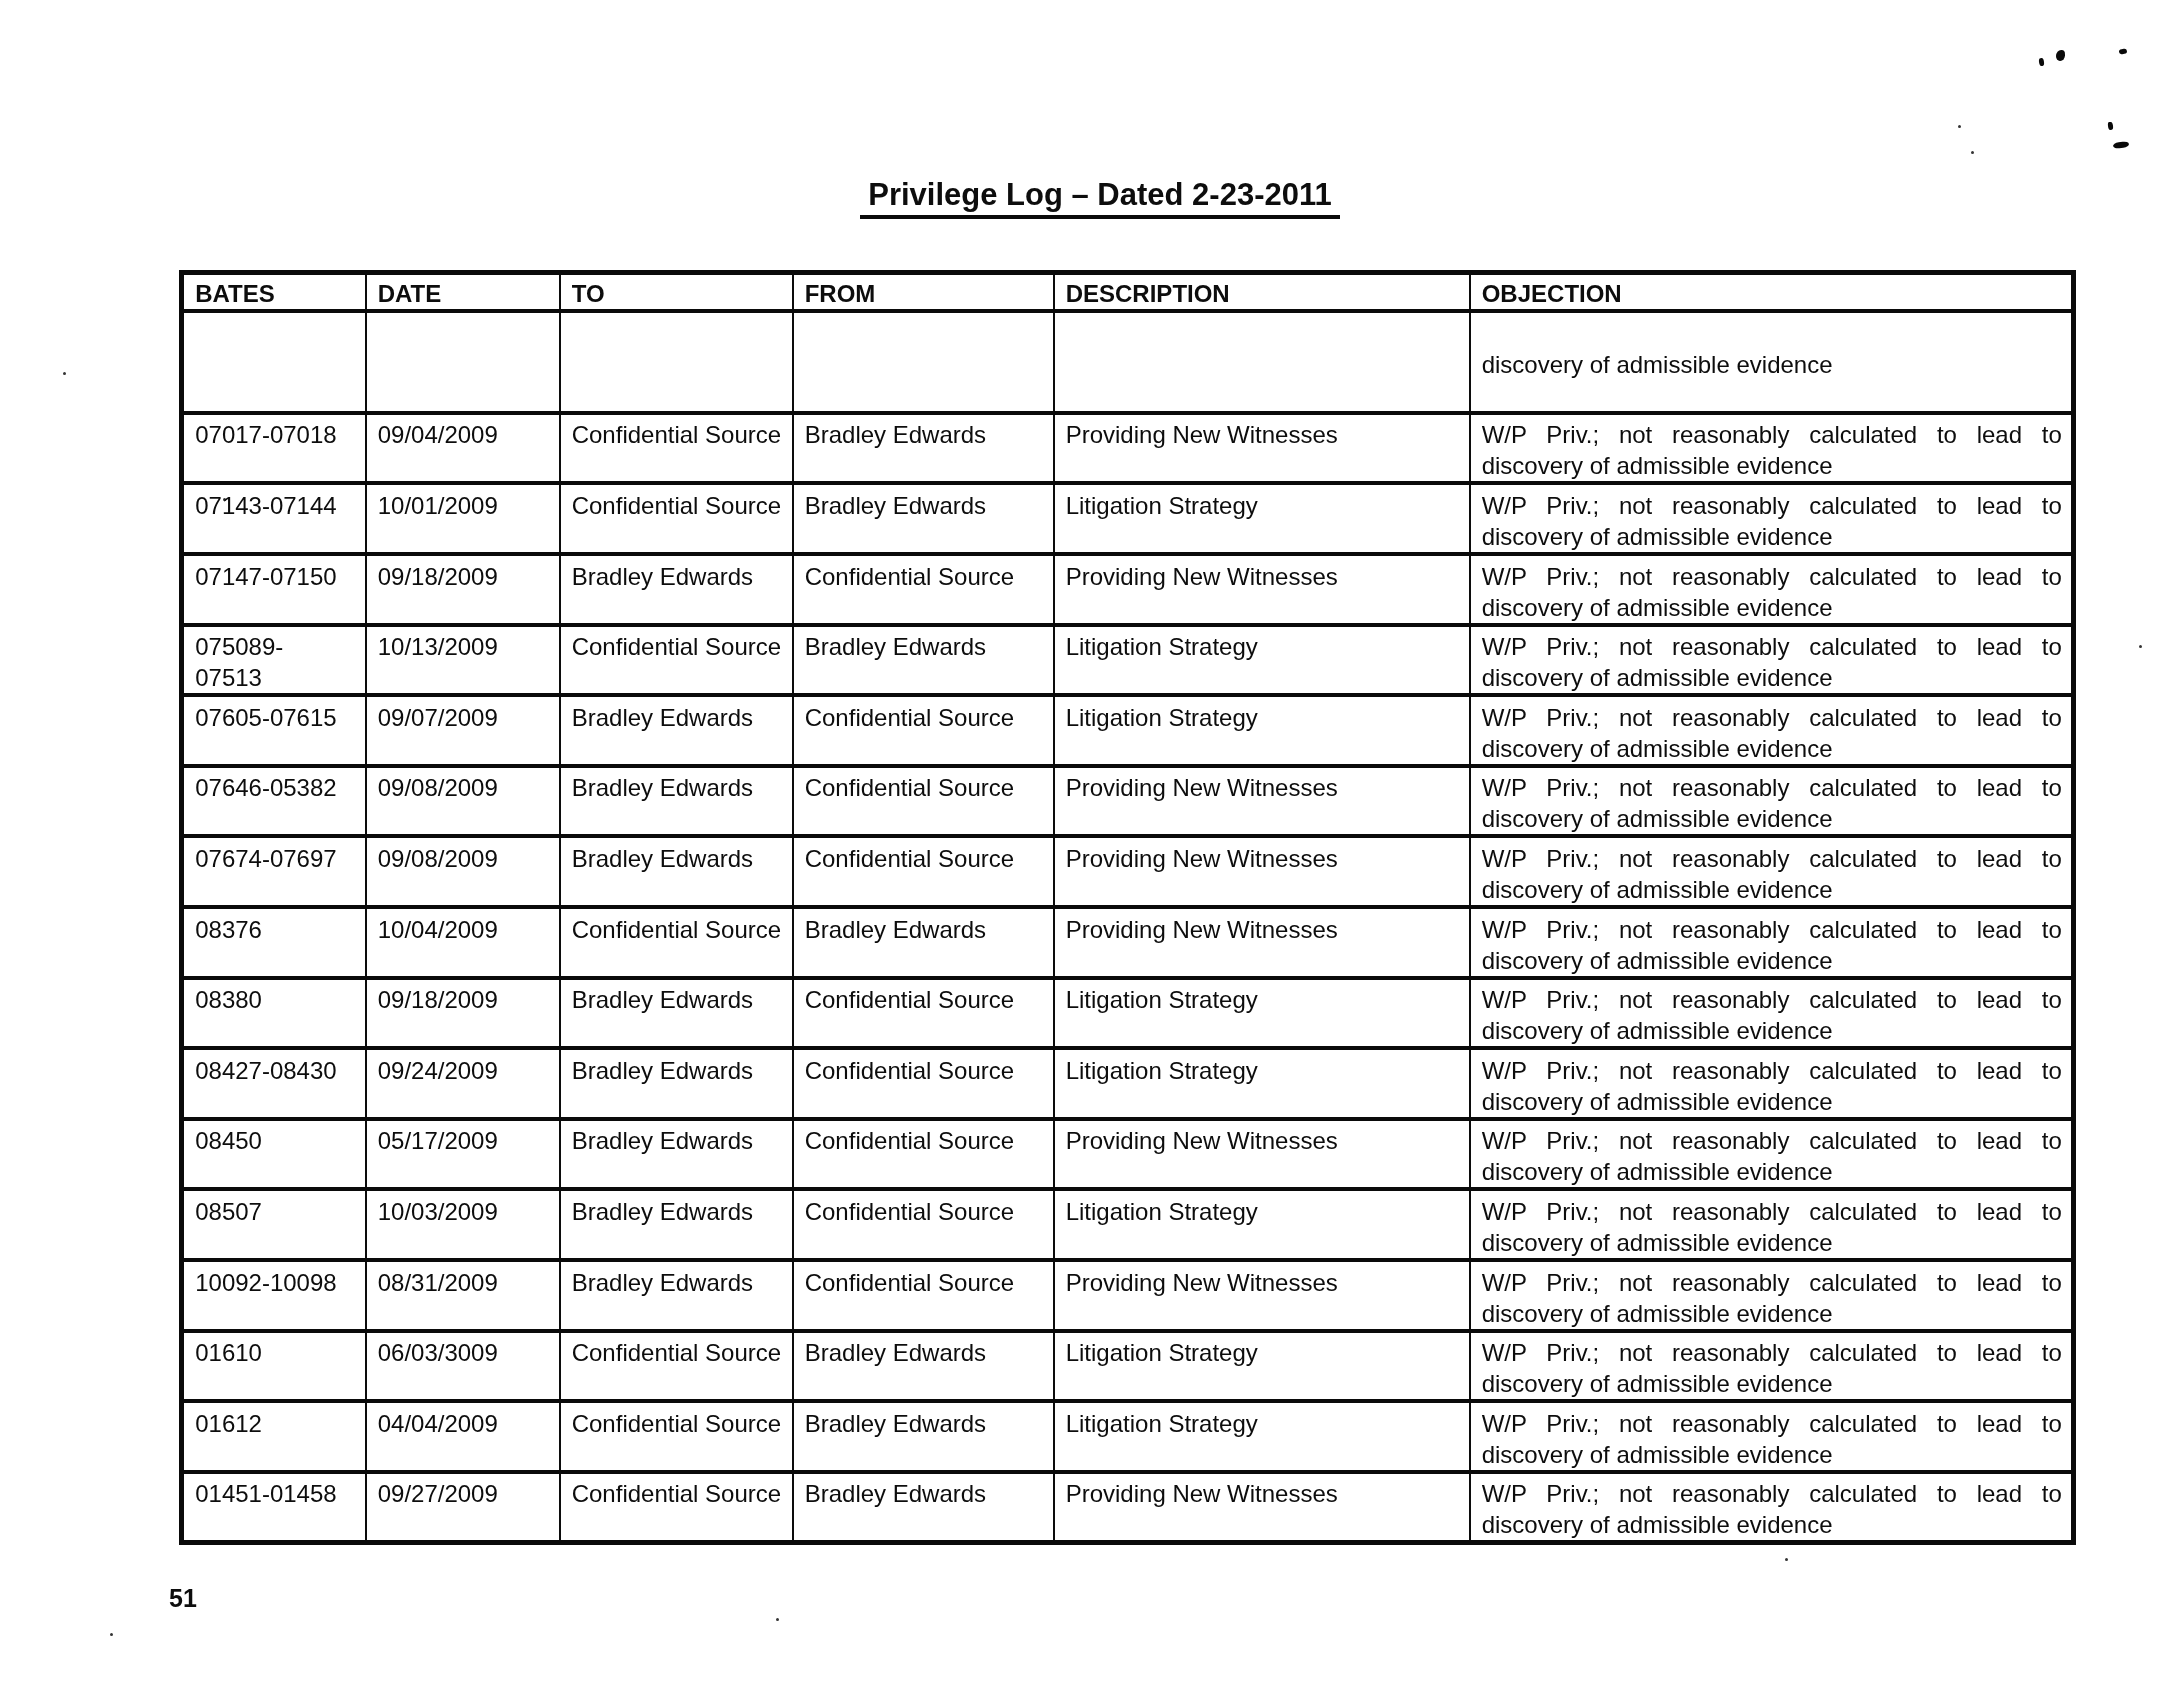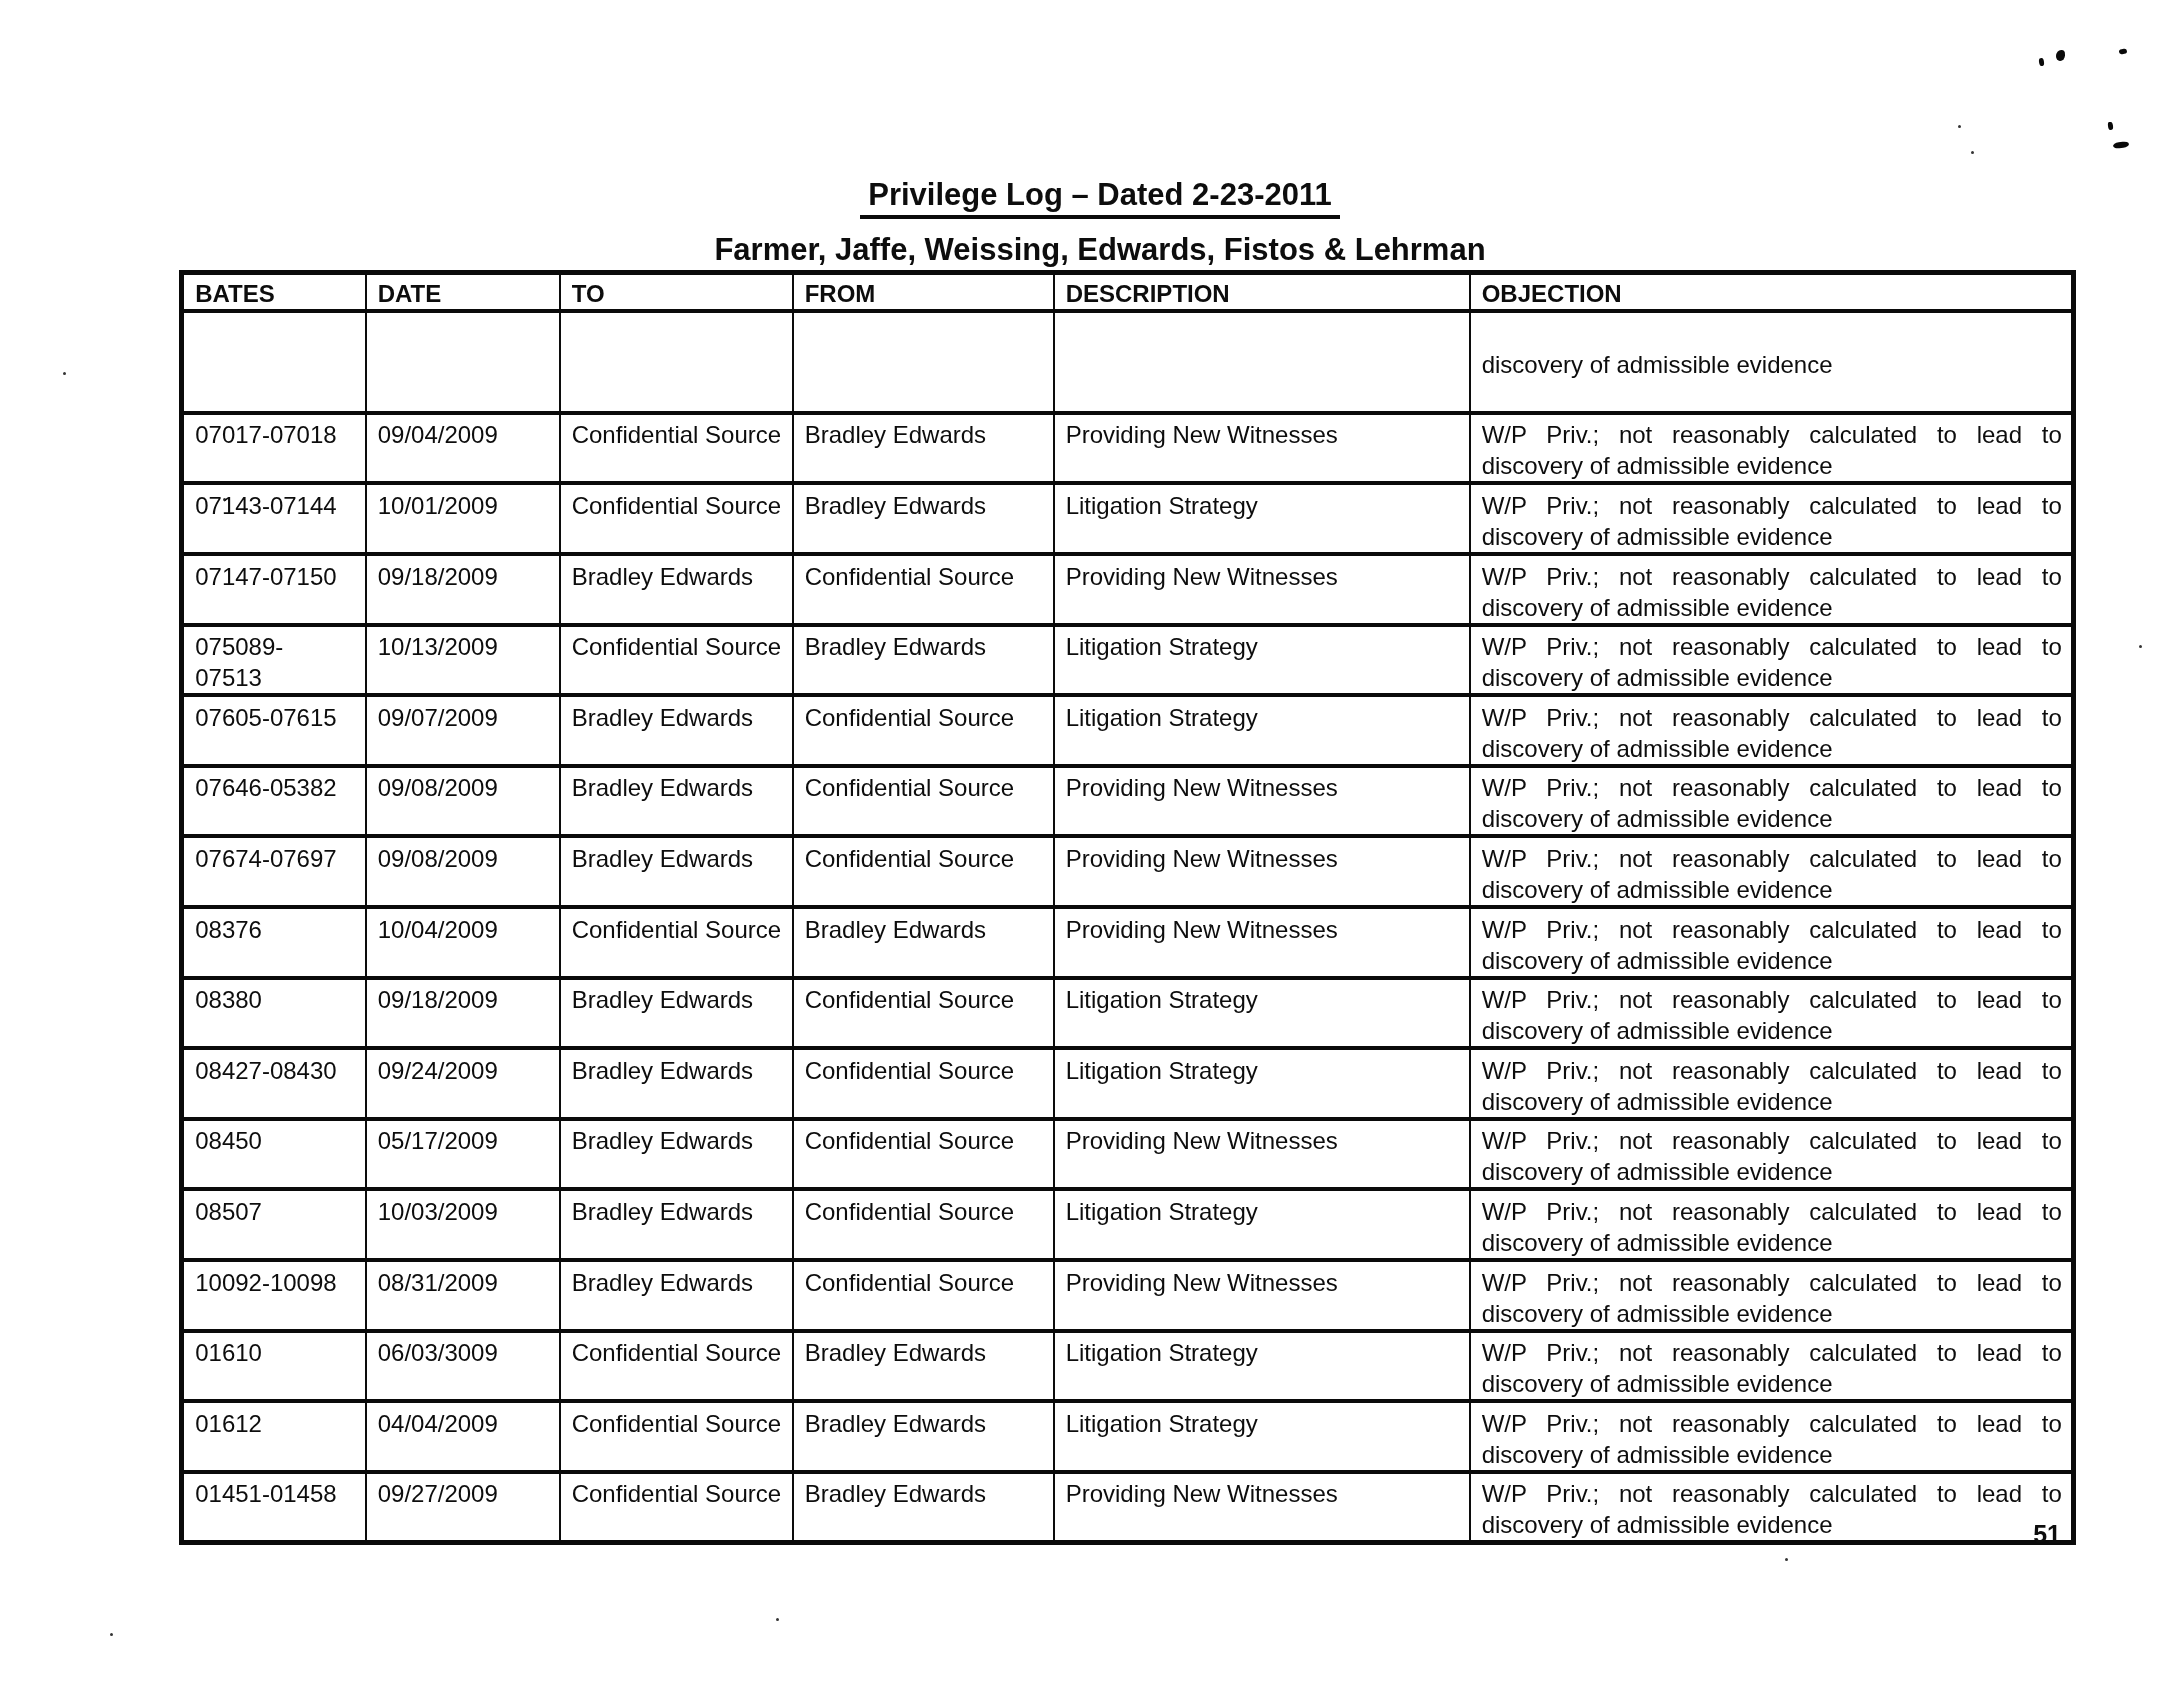--- a/index.html
+++ b/index.html
@@ -58,41 +58,38 @@
   tr.data-row{height:66px;}
   .obj-l1{
     text-align:justify;
     text-align-last:justify;
     -moz-text-align-last:justify;
     white-space:normal;
   }
   .obj-l2{text-align:left;white-space:normal;}
   
   #page-number{
-    position:absolute;left:179px;top:1520px;width:1892px;
-    text-align:right;transform:translateX(-10px);
+    position:absolute;left:179px;top:1584px;width:1892px;
+    text-align:left;transform:translateX(-10px);
     font-size:25px;font-weight:700;
   }
   
   .speck{position:absolute;background:#111;border-radius:50%;}
   .speck.sm{width:3.3px;height:3.3px;opacity:.85;}
   .mark-blob{position:absolute;background:#0a0a0a;border-radius:60% 40% 55% 45%;}
   .mark-dash{position:absolute;background:#0a0a0a;border-radius:45%/60%;transform:rotate(-8deg);}
 </style>
 </head>
 <body>
 
 <div id="page">
 
   <div id="title-block">
     <div class="doc-title">
       <span class="u">Privilege Log – Dated 2-23-2011</span>
-    </div>
-    <div class="doc-title">
-      <span class="u">Farmer, Jaffe, Weissing, Edwards, Fistos &amp; Lehrman</span>
     </div>
   </div>
 
   <table id="log-table">
     <colgroup>
       <col style="width:184px">
         <col style="width:194px">
         <col style="width:233px">
       <col style="width:261px">
         <col style="width:416px">

